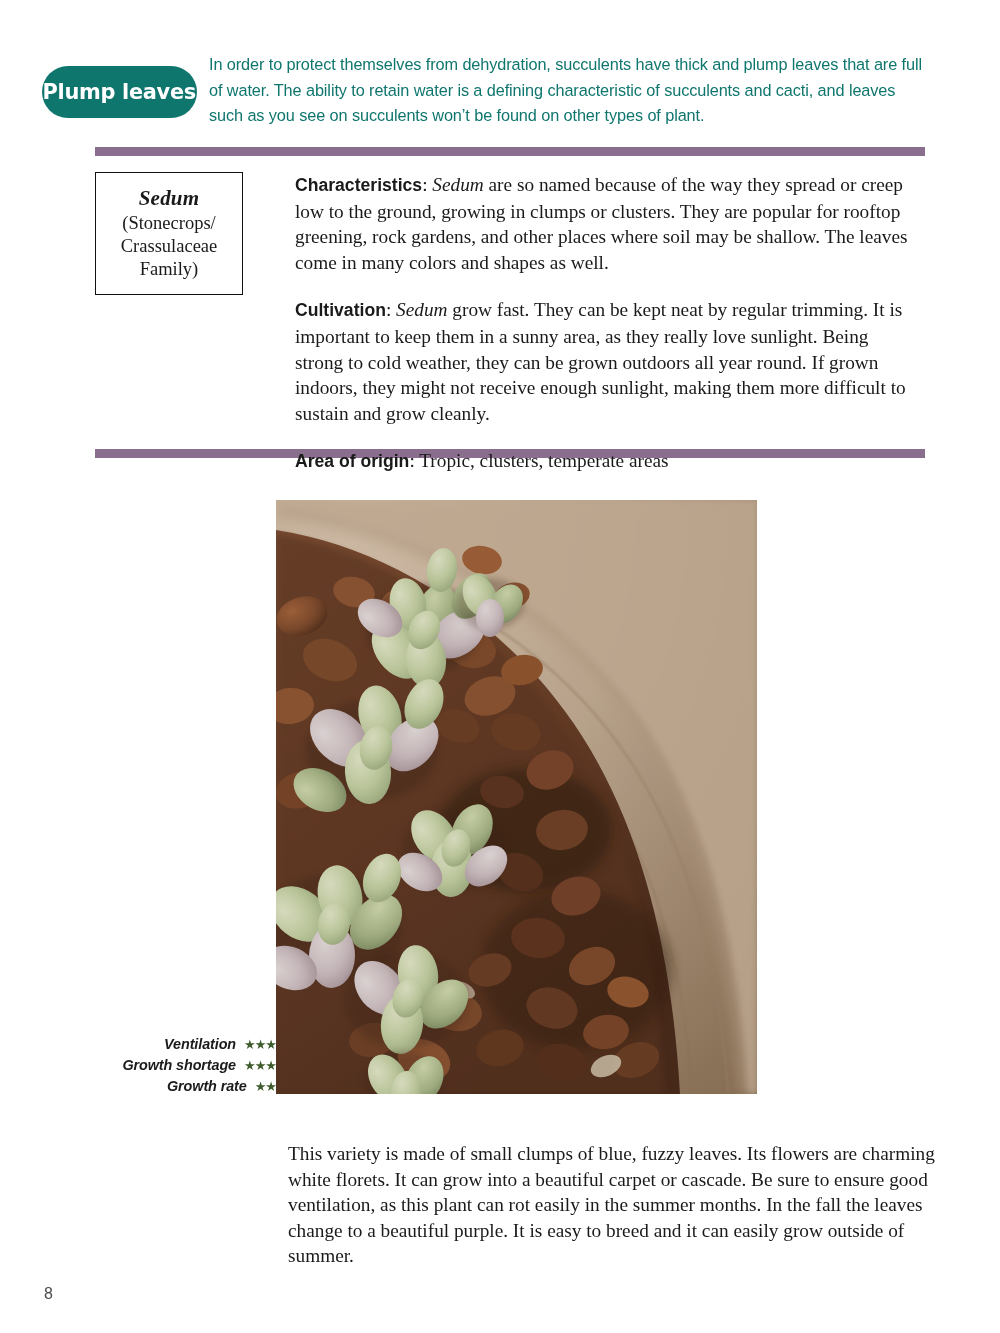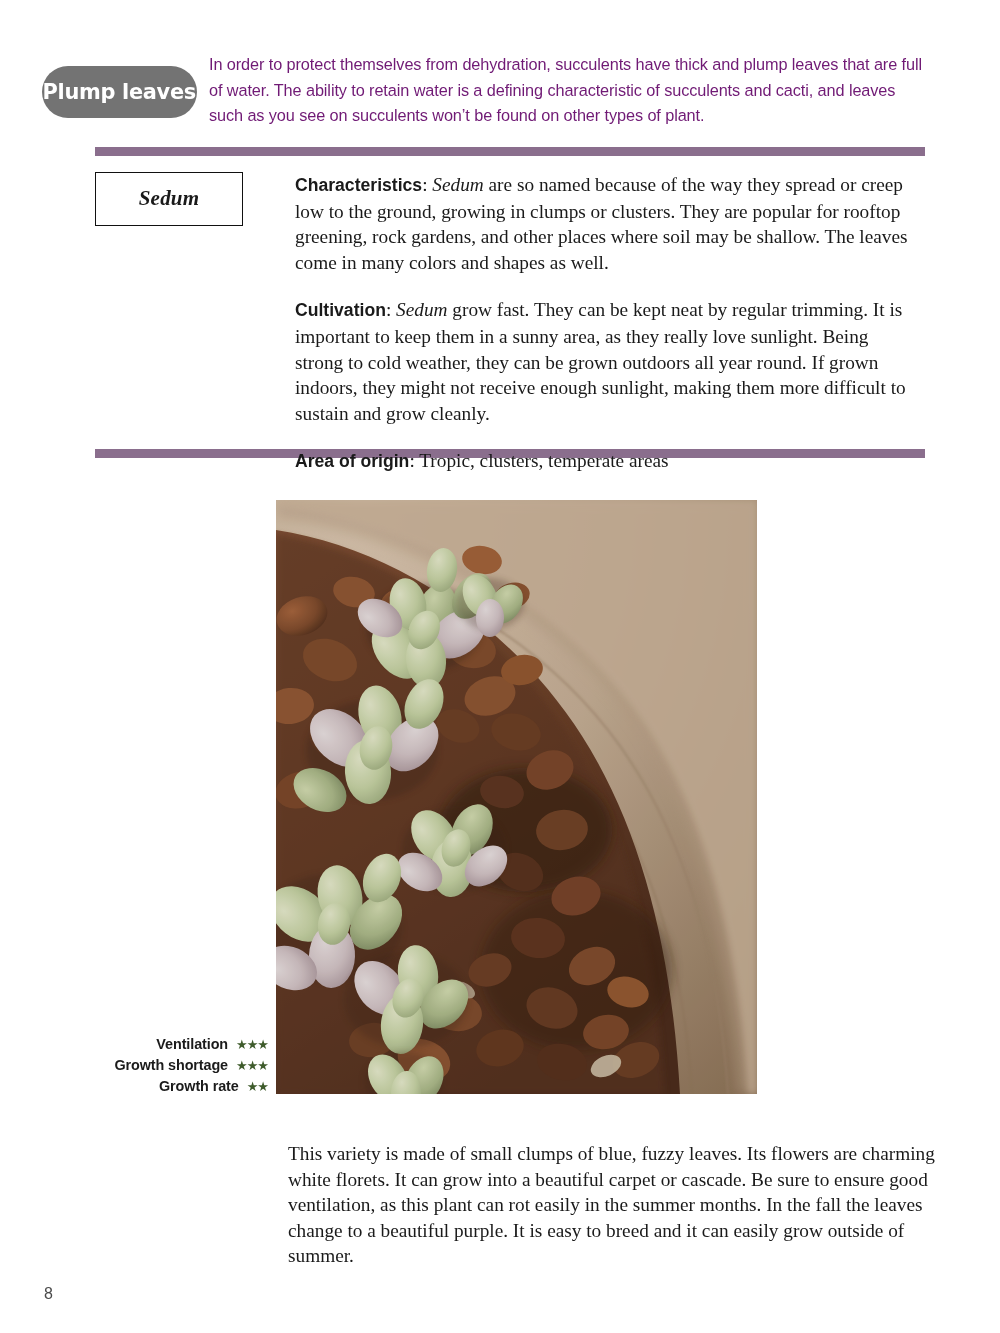--- a/index.html
+++ b/index.html
@@ -29,21 +29,21 @@
     width: 1000px;
     display: flex;
     align-items: flex-start;
   }
   .badge {
     flex: 0 0 auto;
     width: 155px;
     height: 52px;
     margin-left: 42px;
     margin-top: 14px;
-    background: #737373;
+    background: #0f766e;
     border-radius: 26px / 26px;
     display: flex;
     align-items: center;
     justify-content: center;
   }
   .badge-label {
     font-family: "DejaVu Sans", sans-serif;
     font-weight: bold;
     font-size: 20.5px;
     letter-spacing: -0.3px;
@@ -51,21 +51,21 @@
     white-space: nowrap;
     transform: scaleX(1.02);
   }
   .banner-text {
     flex: 1 1 auto;
     margin-left: 12px;
     padding-right: 68px;
     font-family: "Liberation Sans", sans-serif;
     font-size: 16.3px;
     line-height: 25.5px;
-    color: #701a75;
+    color: #0f766e;
     letter-spacing: -0.1px;
   }
 
   
   .rule {
     position: absolute;
     left: 95px;
     width: 830px;
     height: 9px;
     background: #8a6e8d;
@@ -132,29 +132,30 @@
     width: 481px;
     height: 594px;
     overflow: hidden;
     background: #6b4a33;
   }
   .photo svg { display: block; }
 
   
   .ratings {
     position: absolute;
-    left: 116px;
+    left: 124px;
     top: 1034px;
     width: 152px;
     text-align: right;
     font-family: "Liberation Sans", sans-serif;
     font-size: 14.4px;
     font-weight: bold;
     color: #1b1b1b;
     line-height: 20px;
+    font-style: italic;
   }
   .rating-row {
     display: flex;
     justify-content: flex-end;
     align-items: baseline;
     white-space: nowrap;
   }
   .rating-label { letter-spacing: -0.1px; }
   .stars {
     margin-left: 8px;
@@ -210,20 +211,21 @@
     <div class="banner-text">In order to protect themselves from dehydration, succulents have thick and plump leaves that are full of water. The ability to retain water is a defining characteristic of succulents and cacti, and leaves such as you see on succulents won’t be found on other types of plant.</div>
   </div>
 
   <div class="rule rule-top"></div>
   <div class="rule rule-bottom"></div>
 
   <div class="info">
 
     <div class="namebox">
       <span class="genus">Sedum</span>
+      <span class="family">(Stonecrops/ Crassulaceae Family)</span>
     </div>
 
     <div class="textcol">
 
       <p class="para">
         <span class="lbl">Characteristics</span><span>: </span><span class="it">Sedum</span><span> are so named because of the way they spread or creep low to the ground, growing in clumps or clusters. They are popular for rooftop greening, rock gardens, and other places where soil may be shallow. The leaves come in many colors and shapes as well.</span>
       </p>
 
       <p class="para">
         <span class="lbl">Cultivation</span><span>: </span><span class="it">Sedum</span><span> grow fast. They can be kept neat by regular trimming. It is important to keep them in a sunny area, as they really love sunlight. Being strong to cold weather, they can be grown outdoors all year round. If grown indoors, they might not receive enough sunlight, making them more difficult to sustain and grow cleanly.</span>

